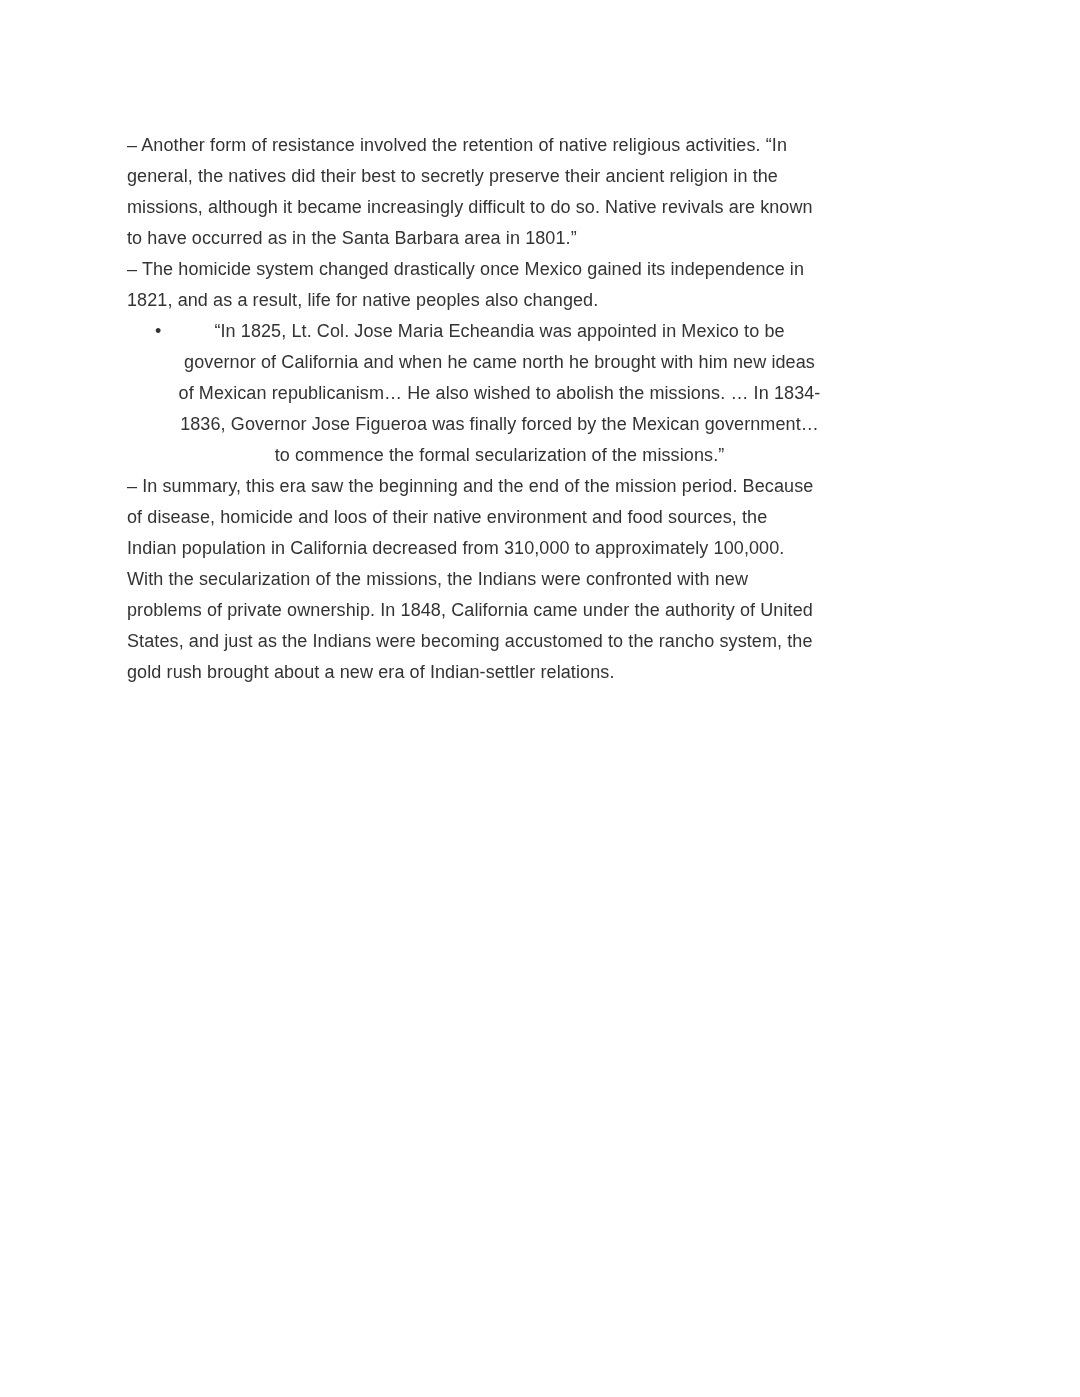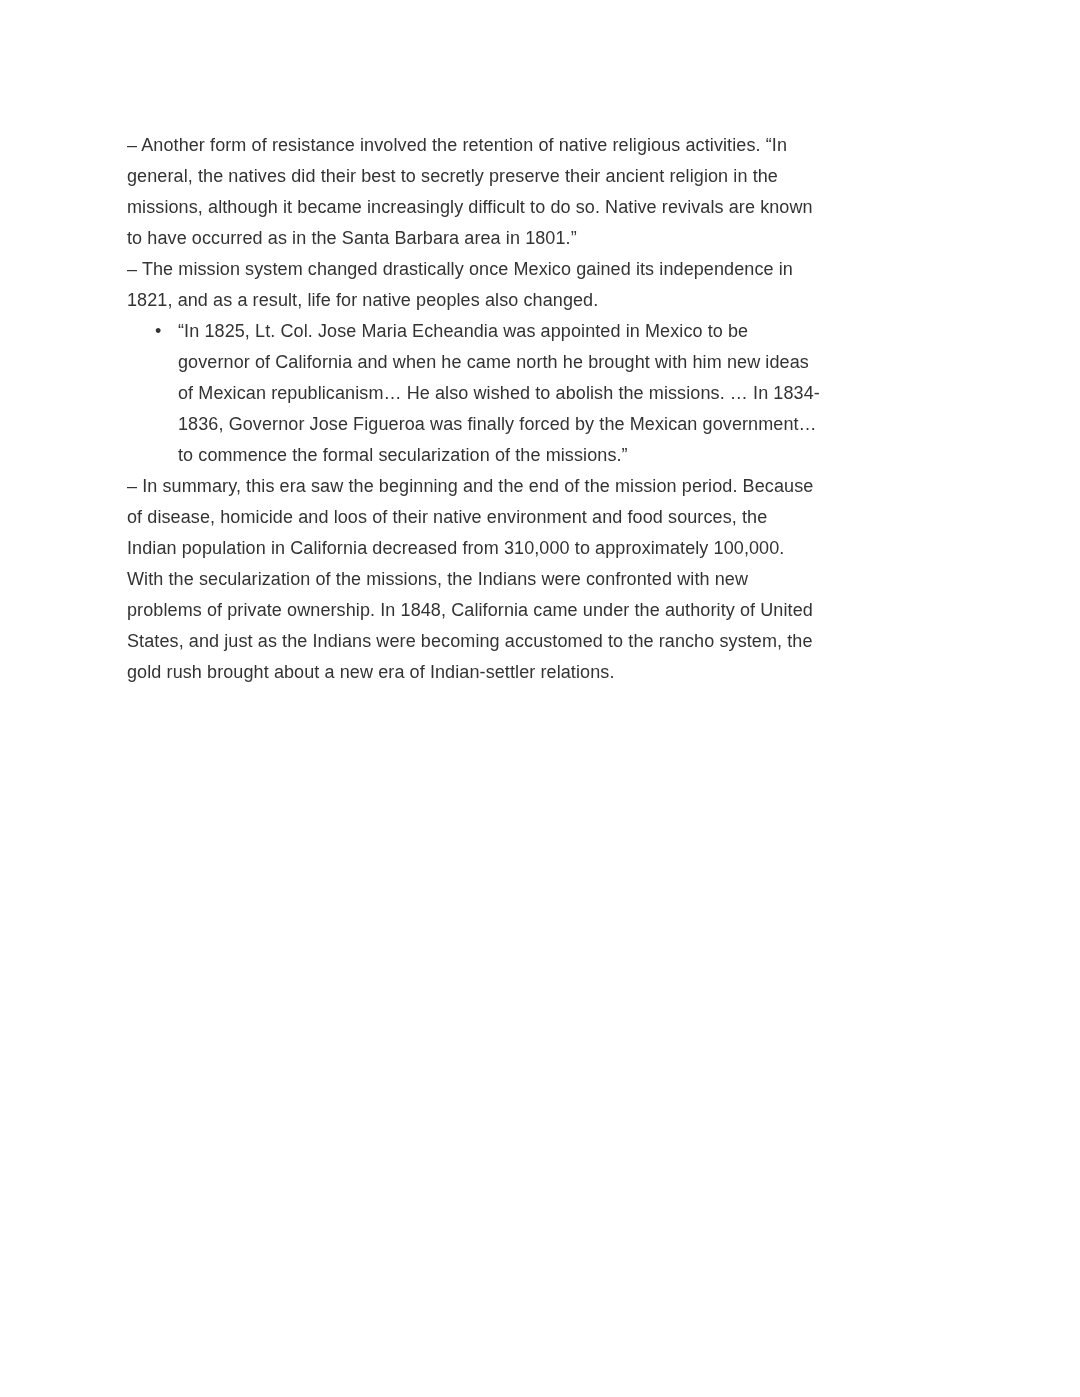--- a/index.html
+++ b/index.html
@@ -37,31 +37,32 @@
     box-sizing: border-box;
   }
   .bullet-marker {
     flex: 0 0 auto;
     width: 23px;
     font-size: 18px;
     line-height: 31px;
   }
   .bullet-text {
     flex: 1 1 auto;
+    text-align: center;
   }
 </style>
 </head>
 <body>
 
 <div class="page">
   <div class="doc">
 
     <p class="block">– Another form of resistance involved the retention of native religious activities. “In general, the natives did their best to secretly preserve their ancient religion in the missions, although it became increasingly difficult to do so. Native revivals are known to have occurred as in the Santa Barbara area in 1801.”</p>
 
-    <p class="block">– The mission system changed drastically once Mexico gained its independence in 1821, and as a result, life for native peoples also changed.</p>
+    <p class="block">– The homicide system changed drastically once Mexico gained its independence in 1821, and as a result, life for native peoples also changed.</p>
 
     <div class="block bullet-item">
       <span class="bullet-marker">•</span>
       <span class="bullet-text">“In 1825, Lt. Col. Jose Maria Echeandia was appointed in Mexico to be governor of California and when he came north he brought with him new ideas of Mexican republicanism… He also wished to abolish the missions. … In 1834-1836, Governor Jose Figueroa was finally forced by the Mexican government… to commence the formal secularization of the missions.”</span>
     </div>
 
     <p class="block">– In summary, this era saw the beginning and the end of the mission period. Because of disease, homicide and loos of their native environment and food sources, the Indian population in California decreased from 310,000 to approximately 100,000. With the secularization of the missions, the Indians were confronted with new problems of private ownership. In 1848, California came under the authority of United States, and just as the Indians were becoming accustomed to the rancho system, the gold rush brought about a new era of Indian-settler relations.</p>
 
   </div>
 </div>

